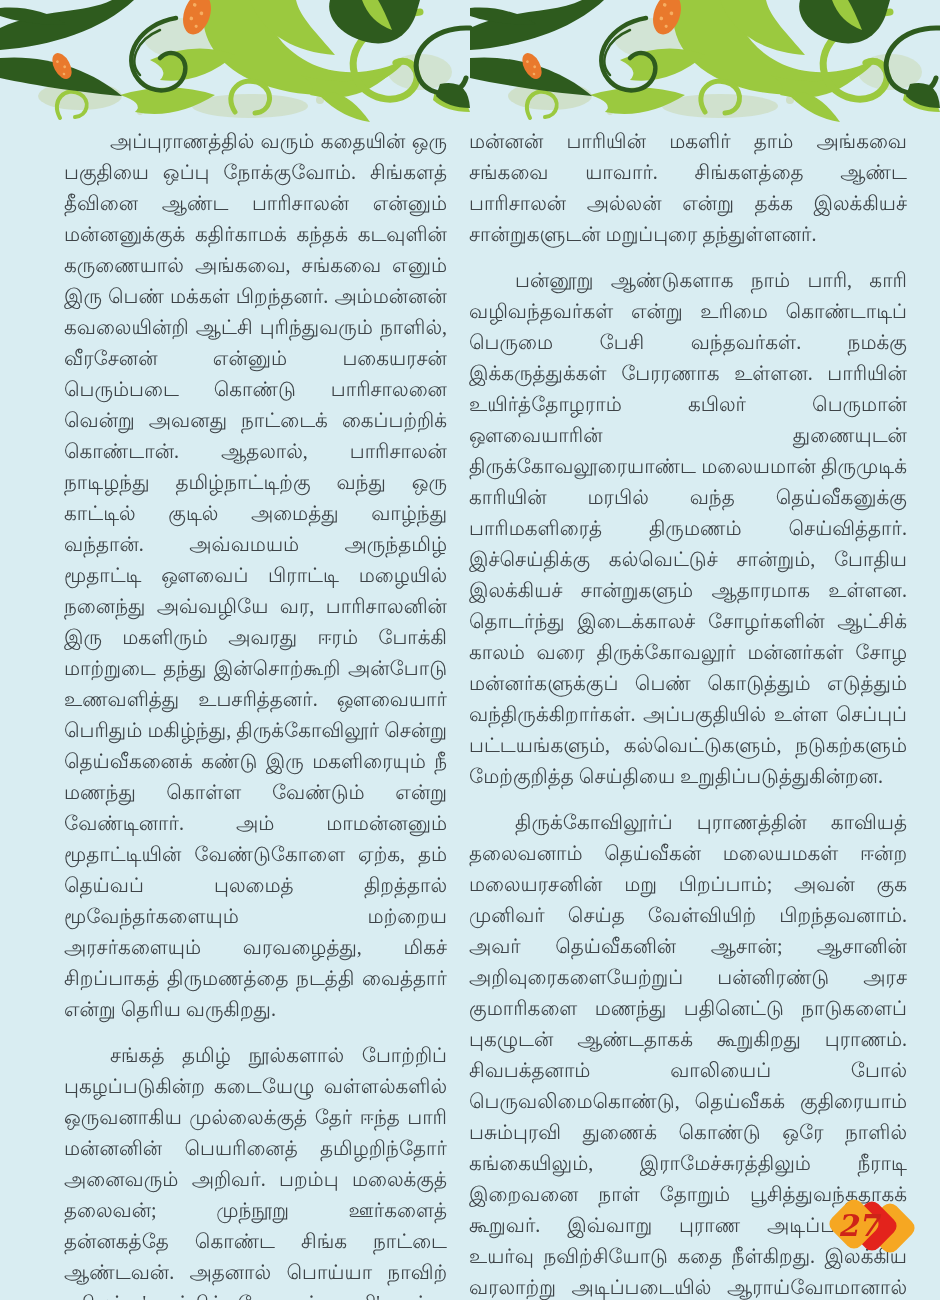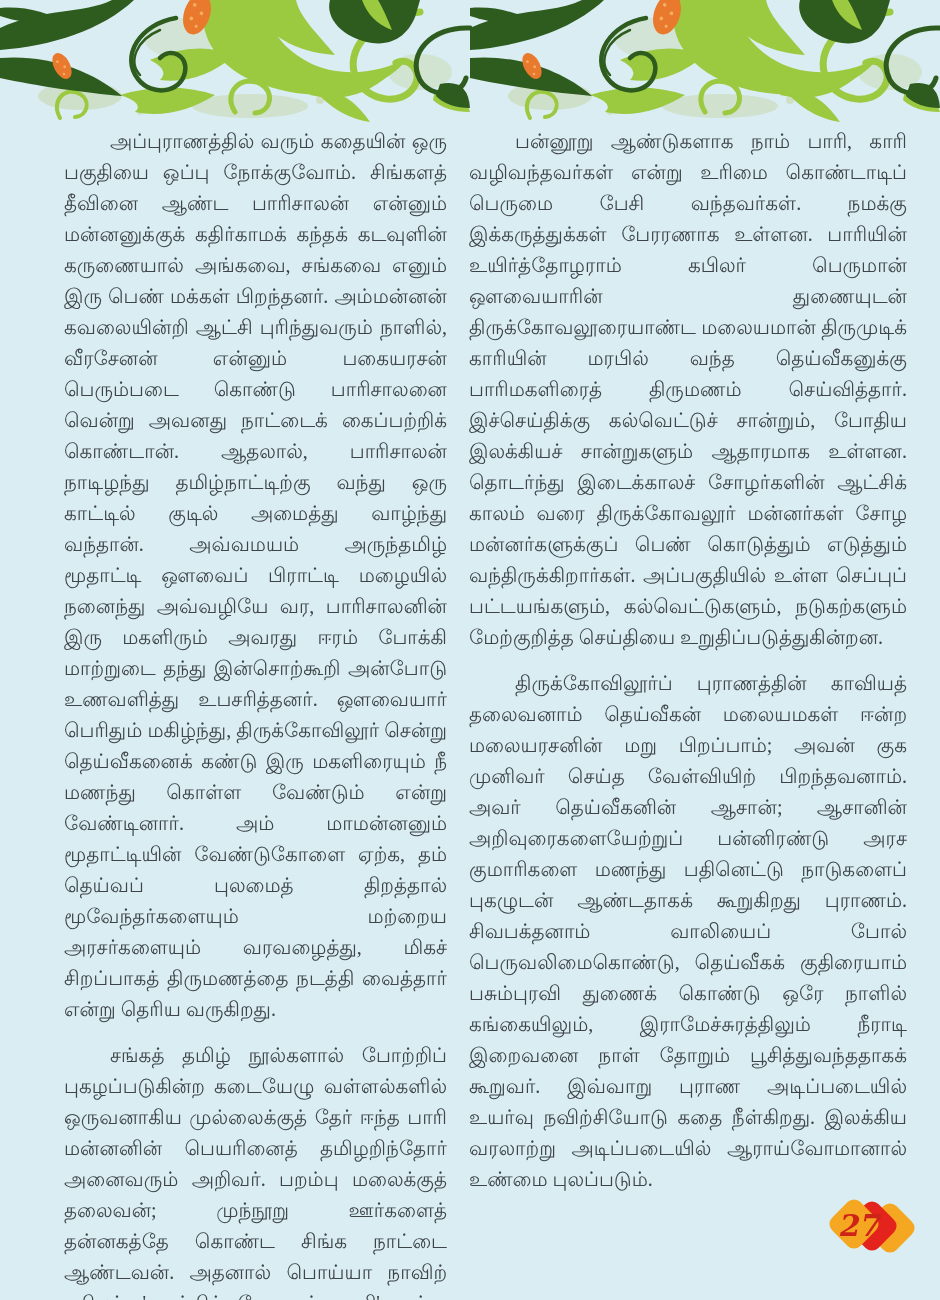--- a/index.html
+++ b/index.html
@@ -96,20 +96,21 @@
     <use href="#tile" x="470" y="0"></use>
   </svg>
 
   <div class="content">
     <div class="col col-left">
       <p class="para">அப்புராணத்தில் வரும் கதையின் ஒரு பகுதியை ஒப்பு நோக்குவோம். சிங்களத் தீவினை ஆண்ட பாரிசாலன் என்னும் மன்னனுக்குக் கதிர்காமக் கந்தக் கடவுளின் கருணையால் அங்கவை, சங்கவை எனும் இரு பெண் மக்கள் பிறந்தனர். அம்மன்னன் கவலையின்றி ஆட்சி புரிந்துவரும் நாளில், வீரசேனன் என்னும் பகையரசன் பெரும்படை கொண்டு பாரிசாலனை வென்று அவனது நாட்டைக் கைப்பற்றிக் கொண்டான். ஆதலால், பாரிசாலன் நாடிழந்து தமிழ்நாட்டிற்கு வந்து ஒரு காட்டில் குடில் அமைத்து வாழ்ந்து வந்தான். அவ்வமயம் அருந்தமிழ் மூதாட்டி ஔவைப் பிராட்டி மழையில் நனைந்து அவ்வழியே வர, பாரிசாலனின் இரு மகளிரும் அவரது ஈரம் போக்கி மாற்றுடை தந்து இன்சொற்கூறி அன்போடு உணவளித்து உபசரித்தனர். ஔவையார் பெரிதும் மகிழ்ந்து, திருக்கோவிலூர் சென்று தெய்வீகனைக் கண்டு இரு மகளிரையும் நீ மணந்து கொள்ள வேண்டும் என்று வேண்டினார். அம் மாமன்னனும் மூதாட்டியின் வேண்டுகோளை ஏற்க, தம் தெய்வப் புலமைத் திறத்தால் மூவேந்தர்களையும் மற்றைய அரசர்களையும் வரவழைத்து, மிகச் சிறப்பாகத் திருமணத்தை நடத்தி வைத்தார் என்று தெரிய வருகிறது.</p>
       <p class="para">சங்கத் தமிழ் நூல்களால் போற்றிப் புகழப்படுகின்ற கடையேழு வள்ளல்களில் ஒருவனாகிய முல்லைக்குத் தேர் ஈந்த பாரி மன்னனின் பெயரினைத் தமிழறிந்தோர் அனைவரும் அறிவர். பறம்பு மலைக்குத் தலைவன்; முந்நூறு ஊர்களைத் தன்னகத்தே கொண்ட சிங்க நாட்டை ஆண்டவன். அதனால் பொய்யா நாவிற் கபிலர், 'பறம்பிற் கோமான் பாரி' என்று புகழ்ந்துரைத்தார். இந்நாடு மேற்கு இராமநாதபுரத்தை உள்ளடக்கிய பகுதியாக இன்று விளங்கி வருகிறது. பாரியின் பெரு வீரத்தை விளக்கும் பொருட்டு, சிங்கம் போன்று வலிமையுடன் பொருது பகைவரை வென்றமையால் அவன் ஆண்ட நாட்டினைச் சிங்க நாடென வழங்கிச் சிறப்பித்தனர். அப்பெயர் பின்னாளில் சிங்கள நாடு என மருவி வழங்கிய தாம். பிற்காலத்தில் தோன்றிய புராணப் புலவர்கள் பாரியைப் பாரிசாலன் என்று பெயர் சூட்டியும், அவனது சிங்க நாட்டினைச் சிங்கள நாடெனத் திரித்தும் வழங்கினர். நாளடைவில் கற்பனையோடு கூடிய புதிய கதையினையும் சேர்த்து மக்களிடம் பரப்பினர்.</p>
 
     </div>
     <div class="col col-right">
+      <p class="para no-indent">மன்னன் பாரியின் மகளிர் தாம் அங்கவை சங்கவை யாவார். சிங்களத்தை ஆண்ட பாரிசாலன் அல்லன் என்று தக்க இலக்கியச் சான்றுகளுடன் மறுப்புரை தந்துள்ளனர்.</p>
       <p class="para">பன்னூறு ஆண்டுகளாக நாம் பாரி, காரி வழிவந்தவர்கள் என்று உரிமை கொண்டாடிப் பெருமை பேசி வந்தவர்கள். நமக்கு இக்கருத்துக்கள் பேரரணாக உள்ளன. பாரியின் உயிர்த்தோழராம் கபிலர் பெருமான் ஔவையாரின் துணையுடன் திருக்கோவலூரையாண்ட மலையமான் திருமுடிக் காரியின் மரபில் வந்த தெய்வீகனுக்கு பாரிமகளிரைத் திருமணம் செய்வித்தார். இச்செய்திக்கு கல்வெட்டுச் சான்றும், போதிய இலக்கியச் சான்றுகளும் ஆதாரமாக உள்ளன. தொடர்ந்து இடைக்காலச் சோழர்களின் ஆட்சிக் காலம் வரை திருக்கோவலூர் மன்னர்கள் சோழ மன்னர்களுக்குப் பெண் கொடுத்தும் எடுத்தும் வந்திருக்கிறார்கள். அப்பகுதியில் உள்ள செப்புப் பட்டயங்களும், கல்வெட்டுகளும், நடுகற்களும் மேற்குறித்த செய்தியை உறுதிப்படுத்துகின்றன.</p>
       <p class="para">திருக்கோவிலூர்ப் புராணத்தின் காவியத் தலைவனாம் தெய்வீகன் மலையமகள் ஈன்ற மலையரசனின் மறு பிறப்பாம்; அவன் குக முனிவர் செய்த வேள்வியிற் பிறந்தவனாம். அவர் தெய்வீகனின் ஆசான்; ஆசானின் அறிவுரைகளையேற்றுப் பன்னிரண்டு அரச குமாரிகளை மணந்து பதினெட்டு நாடுகளைப் புகழுடன் ஆண்டதாகக் கூறுகிறது புராணம். சிவபக்தனாம் வாலியைப் போல் பெருவலிமைகொண்டு, தெய்வீகக் குதிரையாம் பசும்புரவி துணைக் கொண்டு ஒரே நாளில் கங்கையிலும், இராமேச்சுரத்திலும் நீராடி இறைவனை நாள் தோறும் பூசித்துவந்ததாகக் கூறுவர். இவ்வாறு புராண அடிப்படையில் உயர்வு நவிற்சியோடு கதை நீள்கிறது. இலக்கிய வரலாற்று அடிப்படையில் ஆராய்வோமானால் உண்மை புலப்படும்.</p>
 
     </div>
   </div>
 
   <svg class="badge" viewBox="0 0 100 70">
     <rect x="44" y="12" width="40" height="40" rx="9" transform="rotate(45 64 32)" fill="#f6a722"></rect>
     <rect x="26" y="10" width="40" height="40" rx="9" transform="rotate(45 46 30)" fill="#e3231c"></rect>
     <rect x="8" y="8" width="40" height="40" rx="9" transform="rotate(45 28 28)" fill="#f6a722"></rect>

